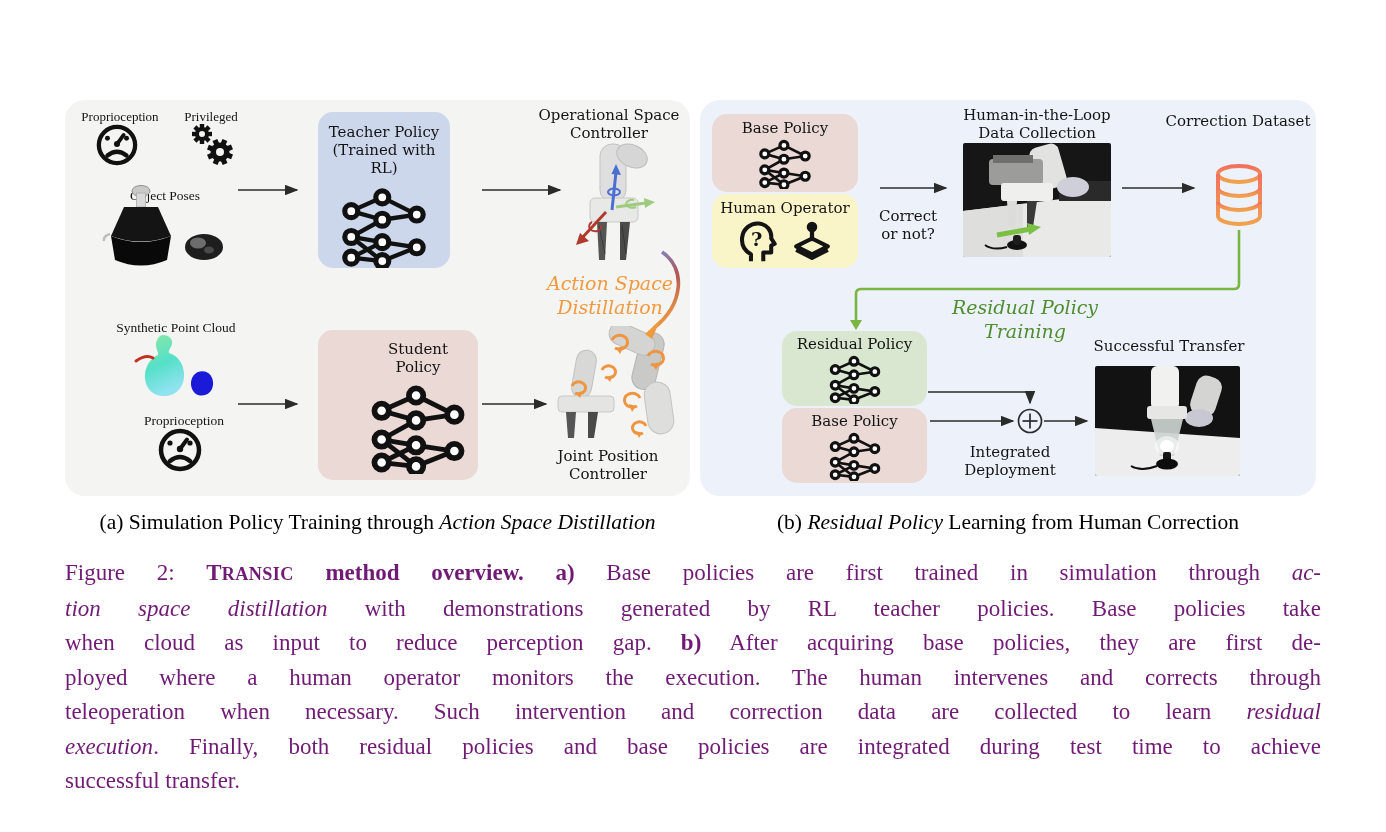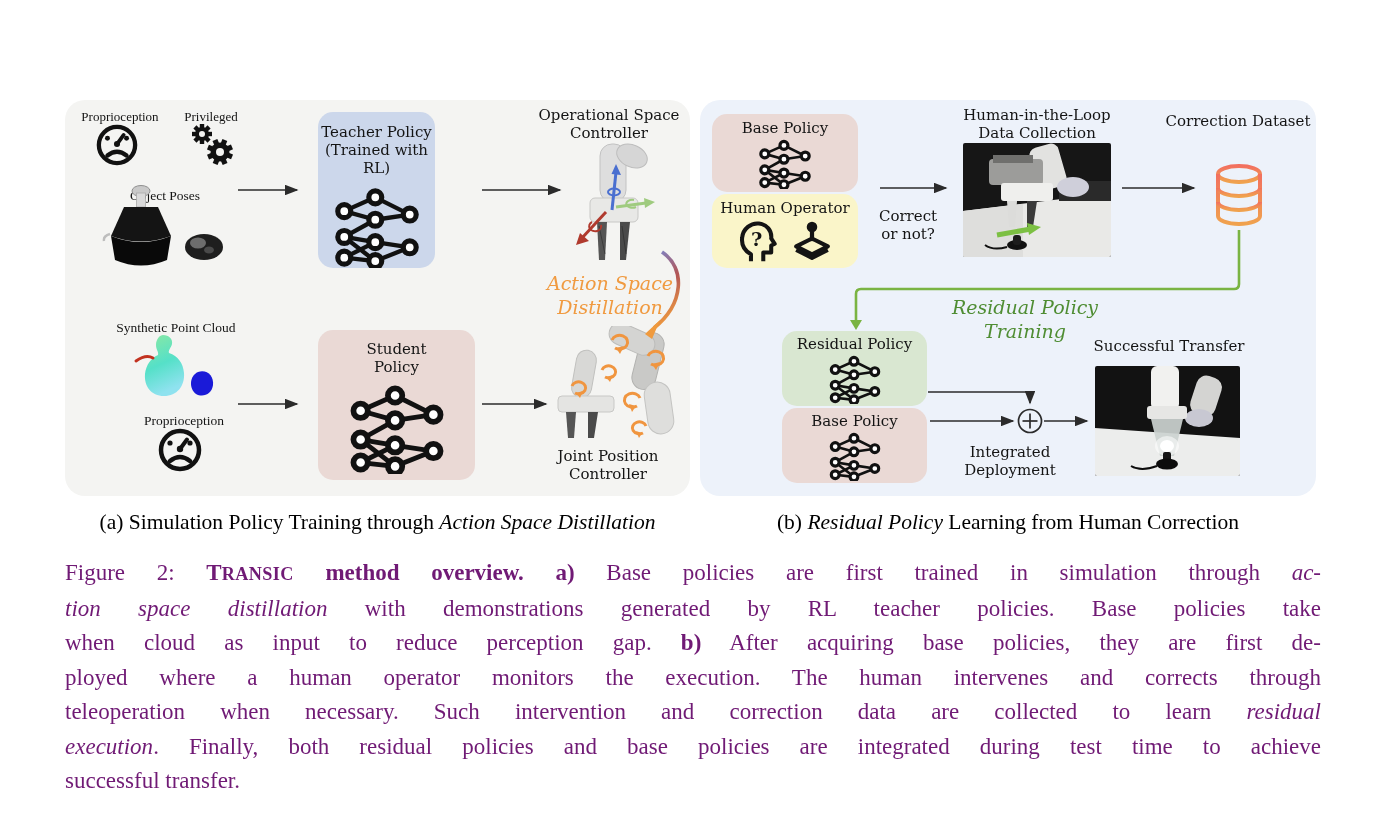--- a/index.html
+++ b/index.html
@@ -123,21 +123,21 @@
   <path d="M 22,23 L 56,23 L 69,52 Q 39,63 9,52 Z" fill="#141414"></path>
   <path d="M 9,52 Q 39,64 69,52 L 65,76 Q 39,87 13,76 Z" fill="#090909"></path>
   <path d="M 8,50 q -7,2 -6,7" stroke="#bdbdbd" stroke-width="2.4" fill="none"></path>
 </svg>
 <svg class="abs" style="left:181px;top:229px" width="46" height="34" viewBox="0 0 46 34">
   <ellipse cx="23" cy="18" rx="19" ry="13" fill="#1e1e1e"></ellipse>
   <ellipse cx="17" cy="14" rx="8" ry="5.5" fill="#6d6d6d"></ellipse>
   <ellipse cx="28" cy="21" rx="5" ry="3.5" fill="#4a4a4a"></ellipse>
 </svg>
 
-<div class="abs pbox" style="left:318px;top:112px;width:117px;height:156px;background:var(--box-blue);">
+<div class="abs pbox" style="left:318px;top:112px;width:132px;height:156px;background:var(--box-blue);">
   <div class="bt" style="margin-top:11px;">Teacher Policy</div>
   <div class="bt">(Trained with RL)</div>
   <svg width="106" height="92" style="margin-top:10px">
       <use href="#nn"></use>
     </svg>
 </div>
 
 <div class="abs lbl15" style="left:535px;top:106px;width:148px;">
   <div>Operational Space</div>
   <div>Controller</div>
@@ -176,21 +176,21 @@
   </defs>
   <path d="M 37,1 c 6,0 10,4 9,9 c -1,4 -4,6 -3,9 c 9,3 14,10 15,20 c 1,13 -7,23 -20,23 c -13,0 -20,-10 -19,-22 c 1,-9 6,-16 13,-19 c 1,-3 -2,-5 -2,-10 c 0,-6 4,-10 7,-10 Z" fill="url(#pcg)"></path>
   <path d="M 72,38 c 9,-3 16,4 15,13 c -1,9 -10,13 -17,9 c -7,-5 -7,-18 2,-22 Z" fill="#1a1ad8"></path>
   <path d="M 10,27 q 10,-7 17,-3" stroke="#c23220" stroke-width="3" fill="none" stroke-linecap="round"></path>
 </svg>
 <div class="abs lbl" style="left:136px;top:413px;width:96px;font-size:13.5px;">Proprioception</div>
 <svg class="abs" style="left:158px;top:428px" width="44" height="44">
     <use href="#gauge"></use>
   </svg>
 
-<div class="abs pbox" style="left:318px;top:330px;width:157px;height:150px;background:var(--box-pink);">
+<div class="abs pbox" style="left:318px;top:330px;width:120px;height:150px;background:var(--box-pink);padding-left:40px;">
   <div class="bt" style="margin-top:10px;">Student</div>
   <div class="bt">Policy</div>
   <svg width="104" height="90" style="margin-top:8px">
       <use href="#nn"></use>
     </svg>
 </div>
 
 <svg class="abs" style="left:550px;top:326px" width="136" height="120" viewBox="0 0 136 120">
   <rect x="86" y="6" width="24" height="58" rx="12" transform="rotate(14 98 35)" fill="#c9c9c7" stroke="#b2b2b0"></rect>
   <rect x="58" y="2" width="48" height="22" rx="11" transform="rotate(24 82 13)" fill="#d4d4d2" stroke="#bcbcba"></rect>

